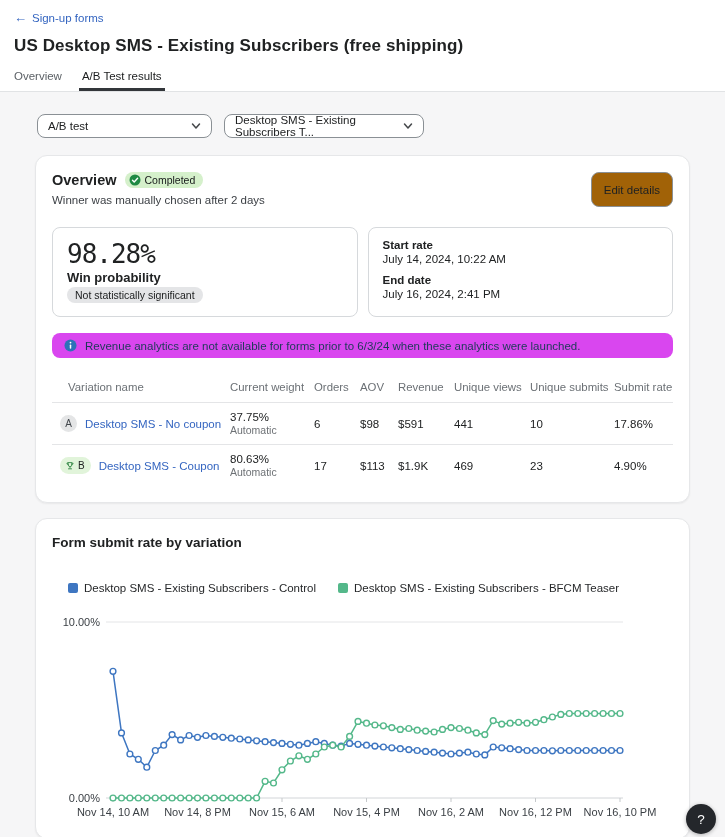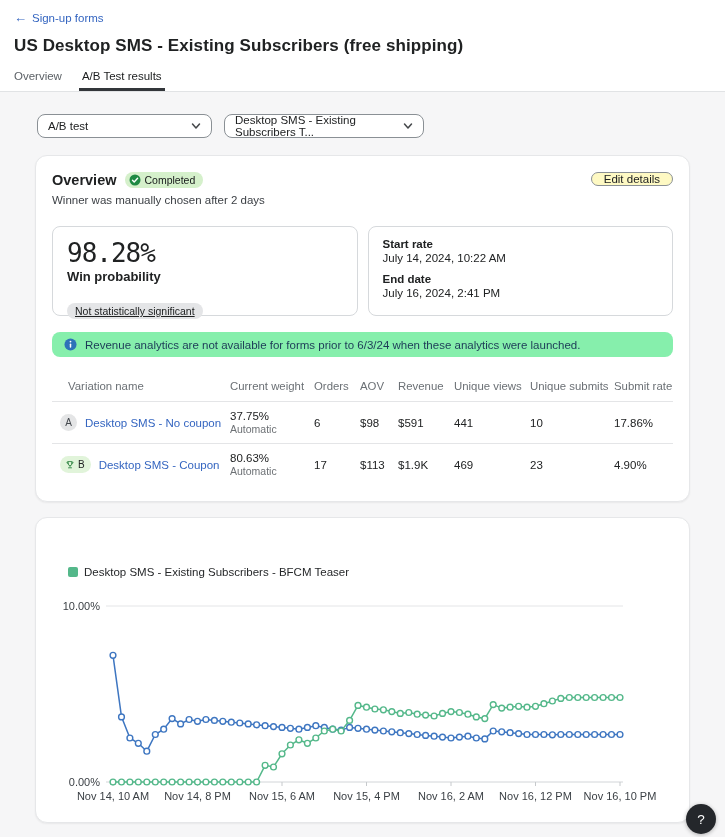--- a/index.html
+++ b/index.html
@@ -34,36 +34,36 @@
     box-shadow:0 1px 2px rgba(0,0,0,.06); }
   .overview-card { margin-top:17px; padding:16px; }
   .chart-card { margin-top:15px; padding:16px 0 12px 0; }
 
   .card-head { display:flex; justify-content:space-between; align-items:flex-start; }
   .head-row { display:flex; align-items:center; gap:8px; }
   .section-title { font-size:14.5px; font-weight:700; }
   .badge-completed { display:inline-flex; align-items:center; gap:4px; background:#d5f0cb;
     border-radius:9px; padding:2px 8px 2px 4px; font-size:10.5px; color:#16181a; }
   .subtitle { font-size:11.5px; color:#3b3f44; margin-top:6px; }
-  .btn-secondary { height:14px; padding:0 12px; font-size:11.5px; font-weight:500;
-    background:#fef9c3; border:1px solid #8a9095; border-radius:8px; cursor:pointer;
+  .btn-secondary { height:35px; padding:0 12px; font-size:11.5px; font-weight:500;
+    background:#a16207; border:1px solid #8a9095; border-radius:8px; cursor:pointer;
     color:#202223; font-family:inherit;margin-left:18px; }
 
   .stat-boxes { display:flex; gap:10px; margin-top:20px; }
   .stat-box { flex:1; height:90px; border:1px solid #d6d9dc; border-radius:8px; padding:11px 14px; }
   .big-number { font-family:"DejaVu Sans Mono", monospace; font-size:26px; font-weight:500;
     letter-spacing:-1px; }
   .win-label { font-size:13px; font-weight:700; margin-top:1px; }
-  .pill-gray { display:inline-block; margin-top:19px; background:#e4e5e7; border-radius:8px;
-    padding:2px 8px; font-size:10.5px; color:#202223;text-decoration:underline; }
+  .pill-gray { display:inline-block; margin-top:2px; background:#e4e5e7; border-radius:8px;
+    padding:2px 8px; font-size:10.5px; color:#202223; }
   .date-label { font-size:11.5px; font-weight:700; }
   .date-value { font-size:11.5px; margin-top:2px; }
   .date-block + .date-block { margin-top:9px; }
 
-  .banner { margin-top:16px; background:#86efac; border-radius:8px; padding:6px 12px;
+  .banner { margin-top:16px; background:#d946ef; border-radius:8px; padding:6px 12px;
     display:flex; align-items:center; gap:8px; font-size:11.5px; color:#1c3a57; }
   .banner svg { flex:none; }
 
   .var-table { margin-top:14px; }
   .trow { display:grid; grid-template-columns:178px 84px 46px 38px 56px 76px 84px 1fr;
     align-items:center; }
   .thead { padding:9px 0; font-size:11.4px; color:#6b7075; }
   .thead > div:first-child { padding-left:16px; }
   .tbody-row { padding:8px 0; border-top:1px solid #e4e5e7; font-size:11.5px; }
   .name-cell { display:flex; align-items:center; gap:8px; padding-left:8px; }
@@ -211,21 +211,26 @@
         <div>$113</div>
         <div>$1.9K</div>
         <div>469</div>
         <div>23</div>
         <div>4.90%</div>
       </div>
     </div>
   </div>
 
   <div class="card chart-card">
+    <h2 class="chart-title">Form submit rate by variation</h2>
     <div class="legend">
+      <div class="legend-item">
+        <span class="swatch" style="background: rgb(62, 118, 193);"></span>
+        <span>Desktop SMS - Existing Subscribers - Control</span>
+      </div>
       <div class="legend-item">
         <span class="swatch" style="background: rgb(84, 184, 138);"></span>
         <span>Desktop SMS - Existing Subscribers - BFCM Teaser</span>
       </div>
     </div>
     <svg class="chart-svg" width="652" height="218" viewBox="0 0 652 218">
         <line x1="70" y1="14" x2="587" y2="14" stroke="#e4e5e7" stroke-width="1"></line>
         <line x1="70" y1="190" x2="587" y2="190" stroke="#d2d5d8" stroke-width="1"></line>
         <text x="64" y="18" text-anchor="end">10.00%</text>
         <text x="64" y="194" text-anchor="end">0.00%</text>

